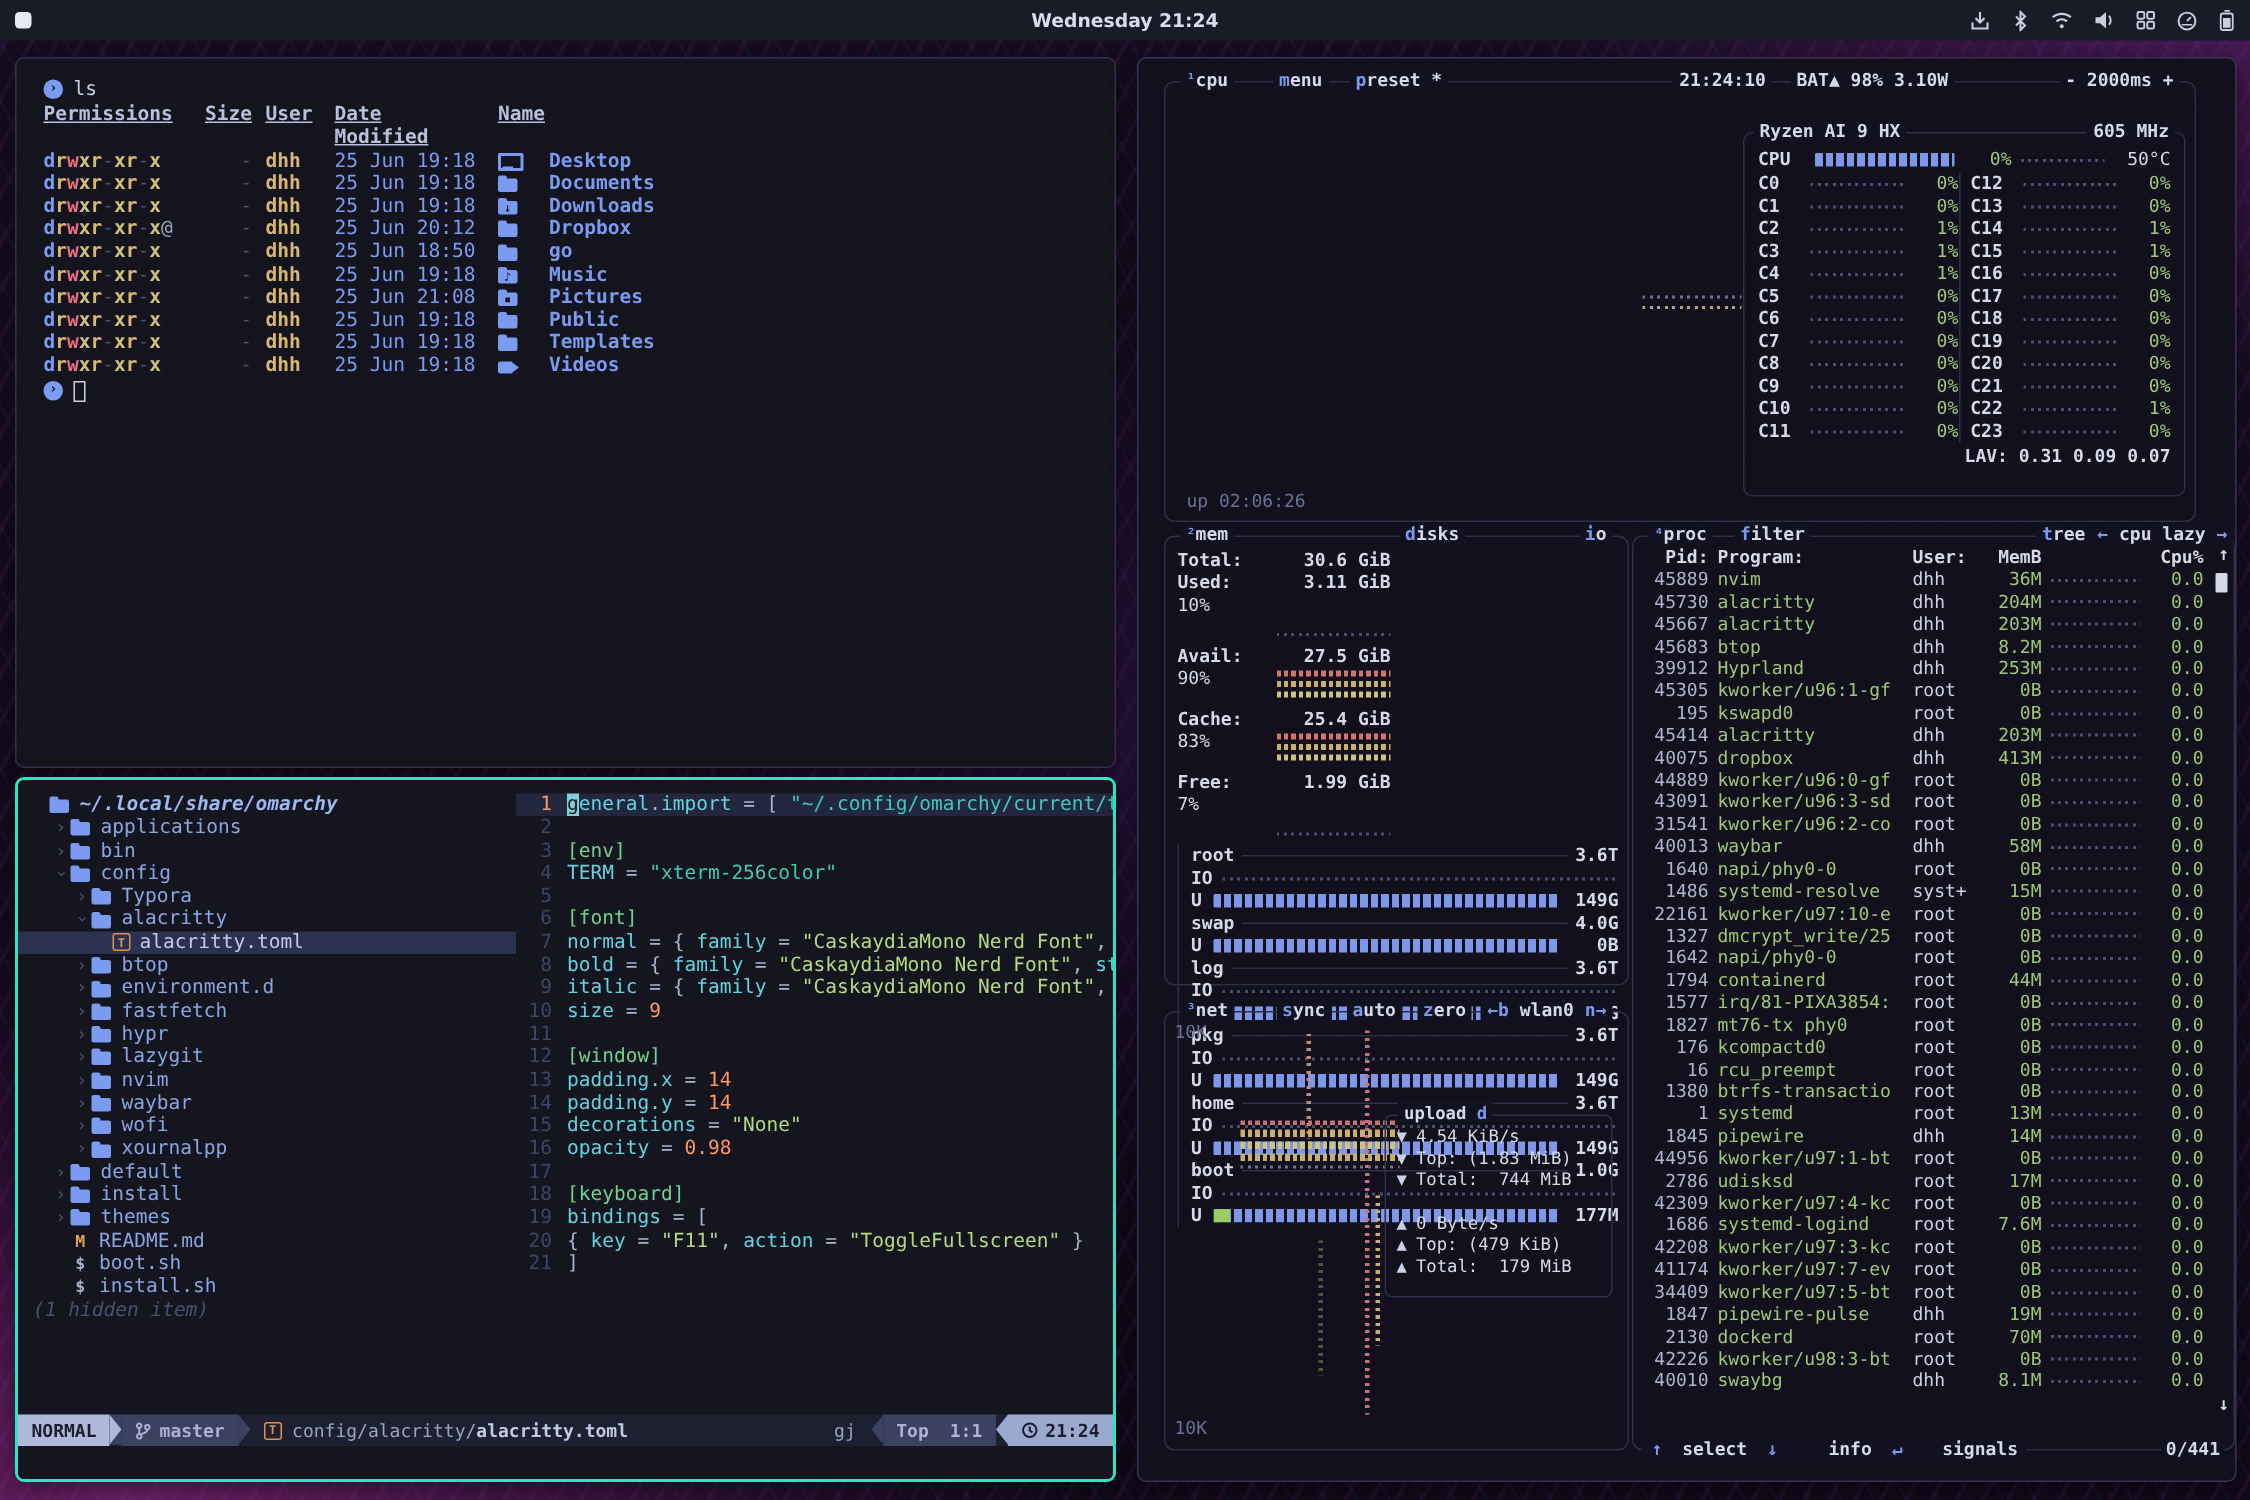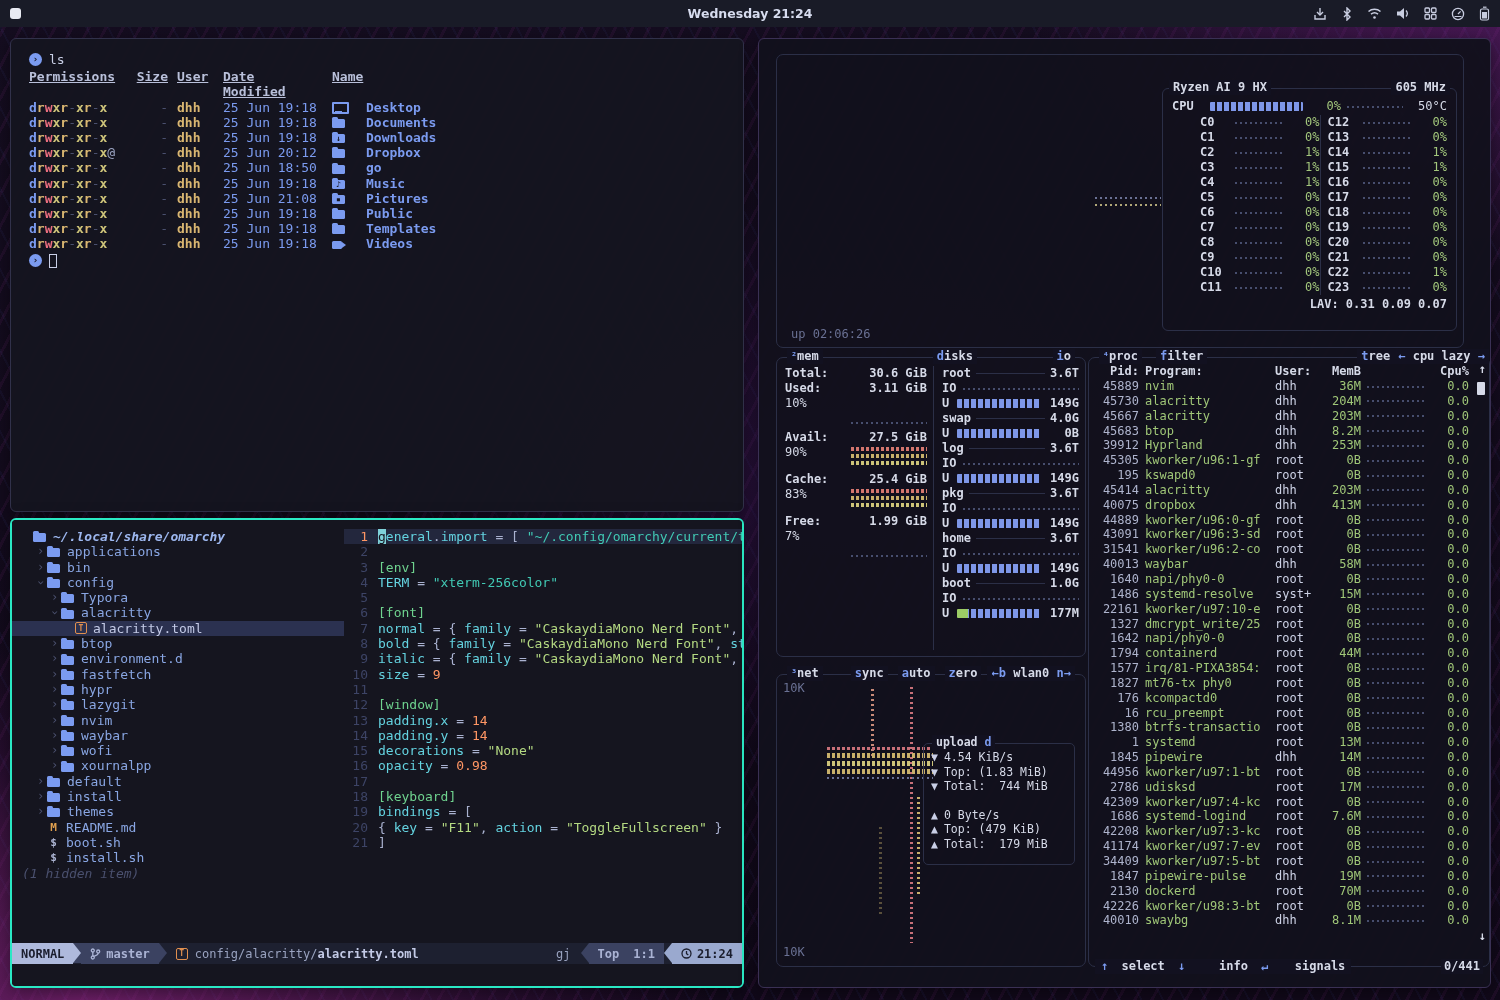--- a/index.html
+++ b/index.html
@@ -91,33 +91,33 @@
   .bt-w{color:#d6dae8;font-weight:bold;} .bt-b{color:#7b9bf0;font-weight:bold;} .bt-sup{color:#7b9bf0;font-weight:bold;font-size:10px;vertical-align:top;}
   .bfoot{position:absolute;bottom:-8px;display:flex;align-items:center;}
   .bfoot span{background:#121120;padding:0 3px;white-space:pre;}
   .cpu-box{left:17px;top:15px;width:688px;height:294px;}
   .ryzen{position:absolute;right:6px;top:33px;width:295px;height:243px;border:1.5px solid #2b2f47;border-radius:6px;padding:8px 9px 2px 9px;}
   .cpurow{display:grid;grid-template-columns:32px 1fr 32px 56px 38px;align-items:center;column-gap:6px;height:15px;}
   .cpurow .lbl{color:#d6dae8;font-weight:bold;}
   .cpubar{height:9px;background:repeating-linear-gradient(90deg,#7e97e8 0 5px,transparent 5px 7px);border-radius:1px;}
   .pctg{color:#a3c77c;text-align:right;}
   .temp{color:#d6dae8;text-align:right;}
-  .coregrid{display:flex;margin-top:1px;margin-left:28px;}
+  .coregrid{display:flex;margin-top:1px;}
   .corecol{flex:1;}
   .corecol+.corecol{border-left:1px solid #2b2f47;padding-left:7px;}
   .corerow{display:grid;grid-template-columns:30px 1fr 30px;align-items:center;column-gap:5px;height:15px;}
   .corerow .cn{color:#d6dae8;font-weight:bold;}
   .hdots{height:2px;background:repeating-linear-gradient(90deg,#474e6e 0 2px,transparent 2px 5px);}
   .lavrow{text-align:right;color:#d6dae8;font-weight:bold;margin-top:2px;}
   .uptime{position:absolute;left:14px;bottom:5px;color:#6a7194;}
   .minigraph{position:absolute;left:318px;top:142px;width:66px;}
   .minigraph div{margin-bottom:5px;}
   
   .memdisk-box{left:17px;top:318px;width:310px;height:300px;}
-  .mdwrap{position:absolute;inset:8px 6px 6px 8px;display:flex;}
+  .mdwrap{position:absolute;inset:8px 6px 6px 8px;display:flex;flex-direction:column;}
   .memcol{width:148px;flex:none;padding-right:6px;}
   .diskcol{flex:1;border-left:1px solid #2b2f47;padding-left:8px;}
   .mrow{display:flex;justify-content:space-between;font-weight:bold;color:#d6dae8;height:15px;}
   .mpctrow{display:flex;justify-content:space-between;align-items:flex-start;color:#d6dae8;min-height:15px;}
   .mgraph{width:76px;padding-top:4px;}
   .mgraph .hbar{height:4px;margin-bottom:3px;}
   .hbar{background:repeating-linear-gradient(90deg,var(--c,#c8b06a) 0 3px,transparent 3px 5px);}
   .drow{display:flex;align-items:center;height:15px;gap:5px;}
   .dname{color:#d6dae8;font-weight:bold;} .dline{flex:1;height:1px;background:#2b2f47;}
   .dsize{color:#d6dae8;font-weight:bold;}
@@ -466,20 +466,28 @@
         </svg>
       <span>21:24</span>
     </span>
   </div>
   <div class="cmdline"></div>
 </div>
 
 <div class="win win-btop">
 
   <div class="bbox cpu-box">
+    <div class="btitle">
+      <span><span class="bt-sup">¹</span><span class="bt-w">cpu</span></span>
+      <span style="margin-left:26px;" id="menuBtn"><span class="bt-b">m</span><span class="bt-w">enu</span></span>
+      <span style="margin-left:14px;" id="presetBtn"><span class="bt-b">p</span><span class="bt-w">reset</span><span class="bt-w"> *</span></span>
+      <span style="margin-left:150px;" class="bt-w">21:24:10</span>
+      <span style="margin-left:auto;margin-right:70px;" class="bt-w">BAT▲ 98% 3.10W</span>
+      <span class="bt-w">- 2000ms +</span>
+    </div>
     <div class="minigraph">
       <div class="hdots" style="background:repeating-linear-gradient(90deg,#6a7194 0 2px,transparent 2px 5px);"></div>
       <div class="hdots" style="background:repeating-linear-gradient(90deg,#b0a878 0 2px,transparent 2px 5px);"></div>
     </div>
     <div class="ryzen">
       <div class="btitle" style="padding:0 6px;">
         <span class="bt-w">Ryzen AI 9 HX</span>
         <span class="bt-w" style="margin-left:auto;">605 MHz</span>
       </div>
       <div class="cpurow" style="margin-top:2px;">

